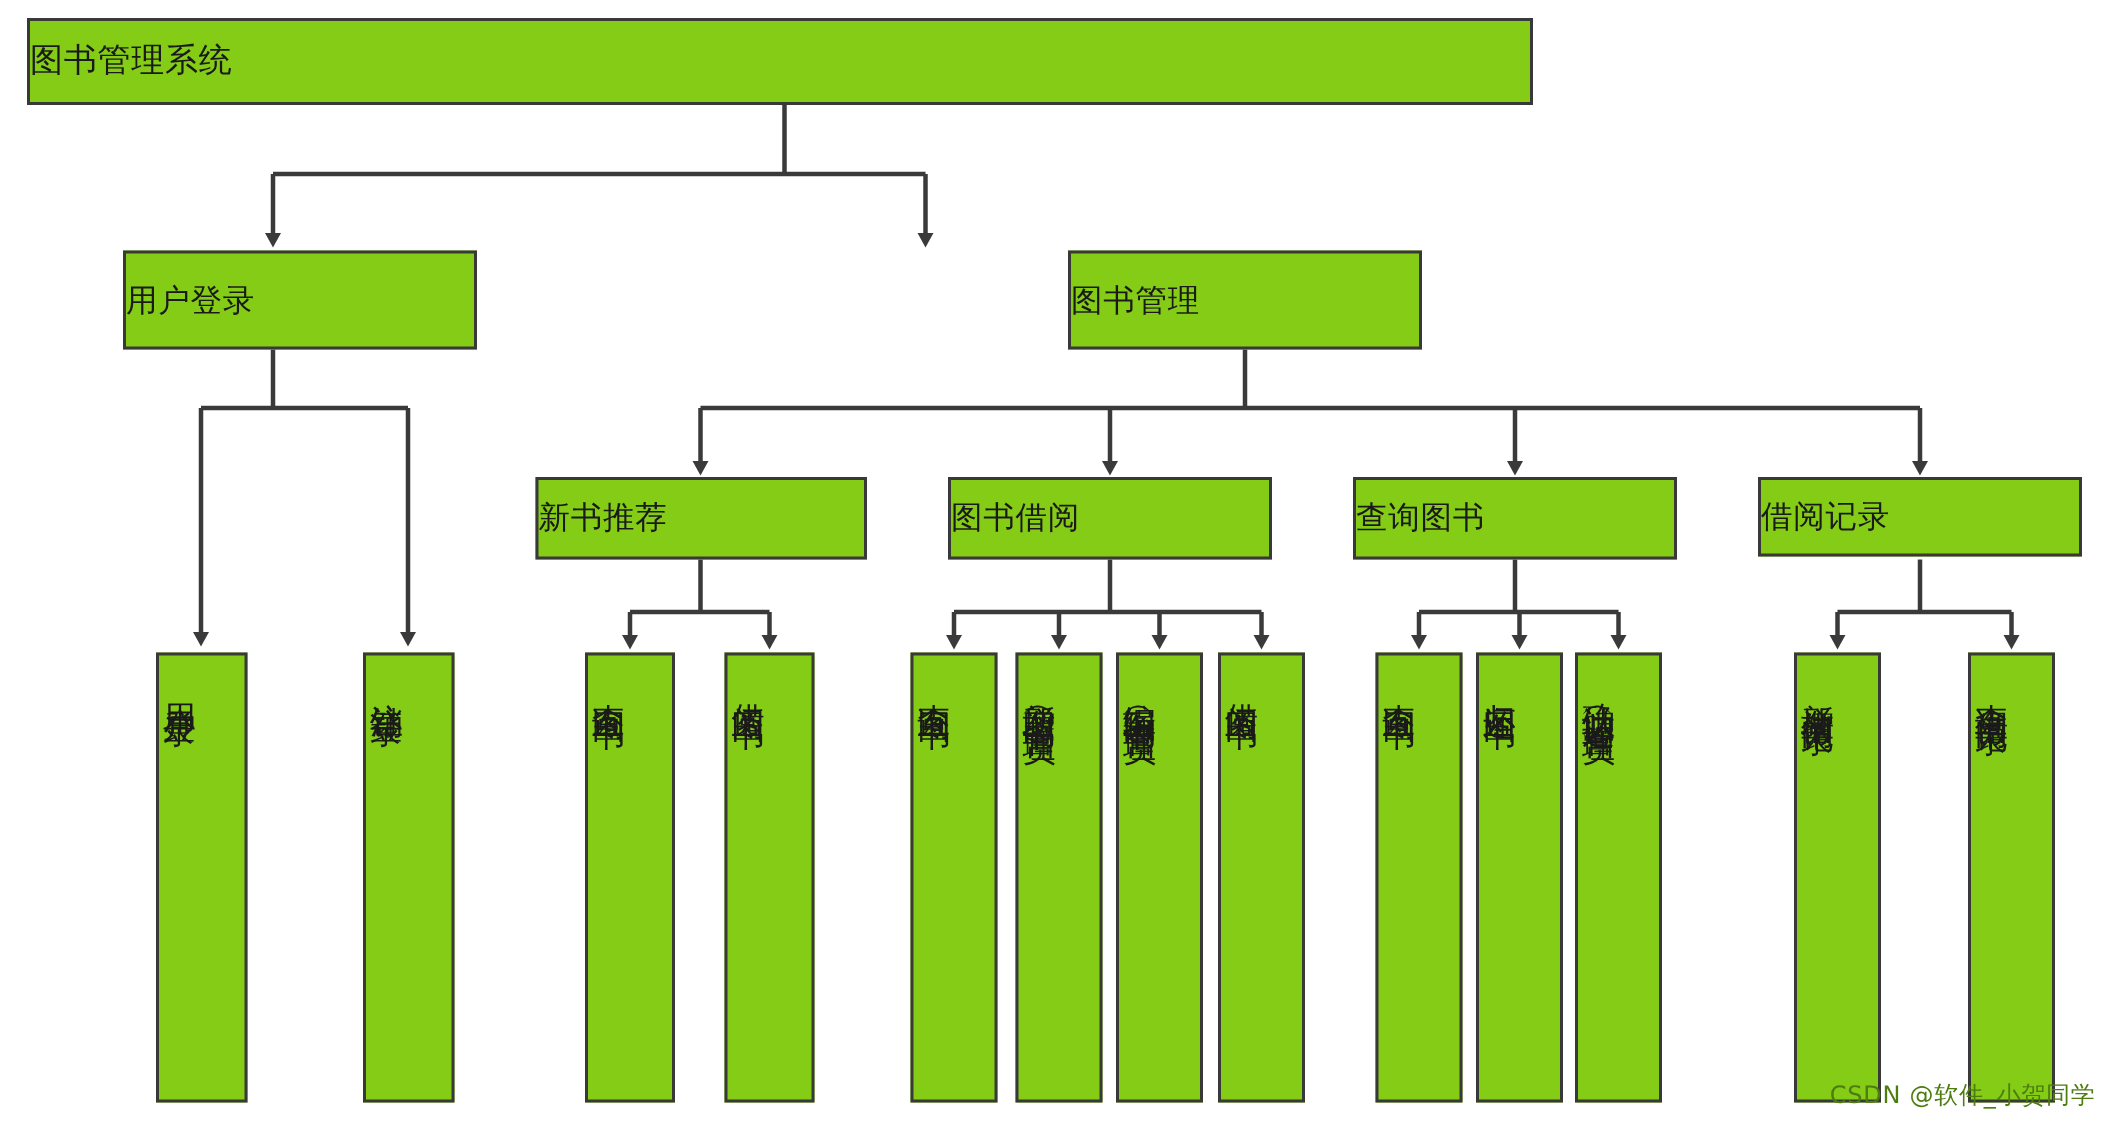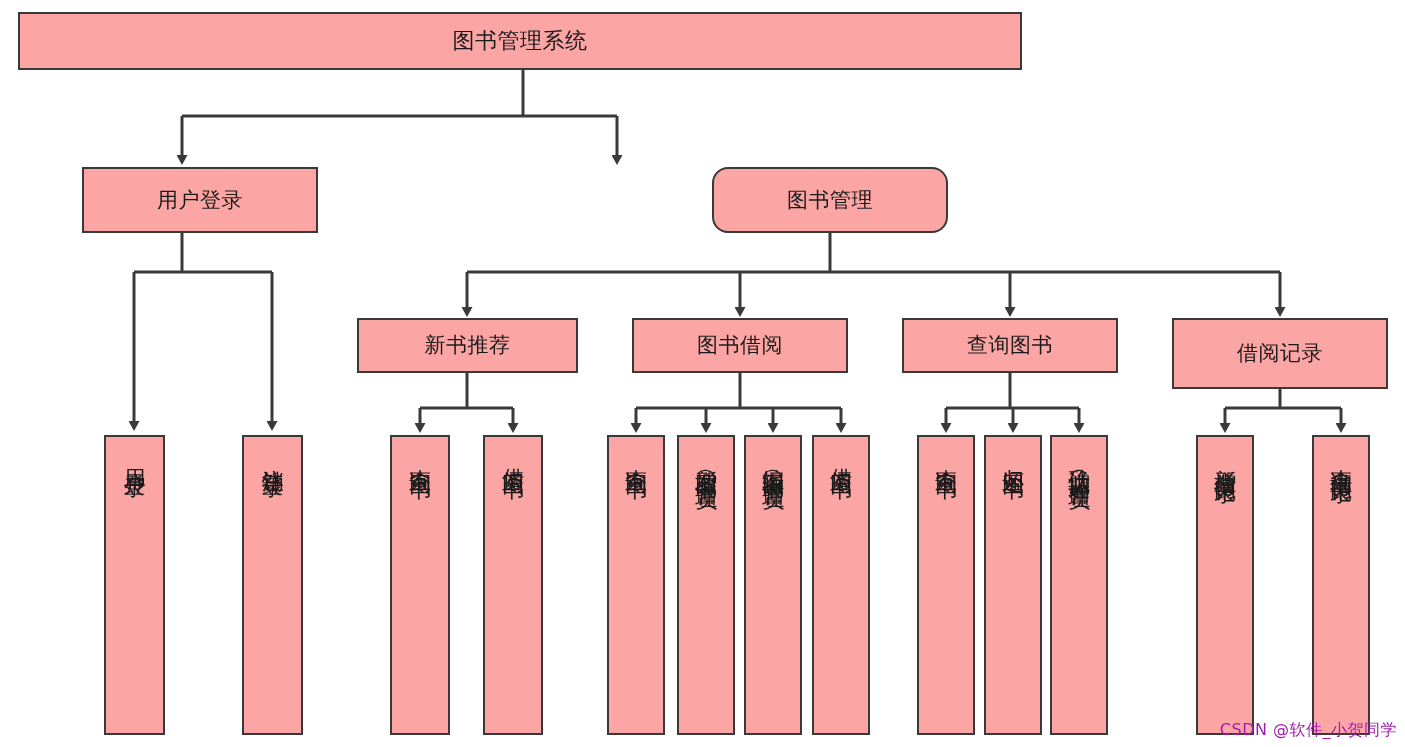--- a/index.html
+++ b/index.html
@@ -22,25 +22,24 @@
     position: absolute;
     left: 0;
     top: 0;
     width: 1405px;
     height: 747px;
     pointer-events: none;
   }
   .node {
     position: absolute;
     box-sizing: border-box;
-    background: #fca5a5;
+    background: #84cc16;
     border: 2.5px solid #393939;
     display: flex;
     align-items: center;
-    justify-content: center;
     color: #1a1a1a;
   }
   .node .label {
     display: block;
     text-align: center;
     line-height: 1.05;
     letter-spacing: 0.5px;
   }
   
   .node.horiz .label {
@@ -60,21 +59,21 @@
     font-size: 22px;
     line-height: 1.12;
     letter-spacing: 3px;
     white-space: nowrap;
   }
   .watermark {
     position: absolute;
     right: 8px;
     bottom: 6px;
     font-size: 16px;
-    color: #a21caf;
+    color: #4d7c0f;
     letter-spacing: 0.5px;
     white-space: nowrap;
     font-family: "DejaVu Sans", "Liberation Sans", sans-serif;
   }
 </style>
 </head>
 <body>
 
 <div id="canvas">
 
@@ -128,34 +127,34 @@
     </g>
   </svg>
 
   <div class="node horiz root" style="left:18px; top:12px; width:1004px; height:58px;">
     <span class="label">图书管理系统</span>
   </div>
 
   <div class="node horiz" style="left:82px; top:167px; width:236px; height:66px;">
     <span class="label">用户登录</span>
   </div>
-  <div class="node horiz" style="left:712px; top:167px; width:236px; height:66px;border-radius:16px;">
+  <div class="node horiz" style="left:712px; top:167px; width:236px; height:66px;">
     <span class="label">图书管理</span>
   </div>
 
   <div class="node horiz" style="left:632px; top:318px; width:216px; height:55px;">
     <span class="label">图书借阅</span>
   </div>
   <div class="node horiz" style="left:357px; top:318px; width:221px; height:55px;">
     <span class="label">新书推荐</span>
   </div>
   <div class="node horiz" style="left:902px; top:318px; width:216px; height:55px;">
     <span class="label">查询图书</span>
   </div>
-  <div class="node horiz" style="left:1172px; top:318px; width:216px; height:71px;">
+  <div class="node horiz" style="left:1172px; top:318px; width:216px; height:53px;">
     <span class="label">借阅记录</span>
   </div>
 
   <div class="node vert" style="left:104px; top:435px; width:61px; height:300px;">
     <span class="label">用户登录</span>
   </div>
   <div class="node vert" style="left:242px; top:435px; width:61px; height:300px;">
     <span class="label">注销登录</span>
   </div>
 

